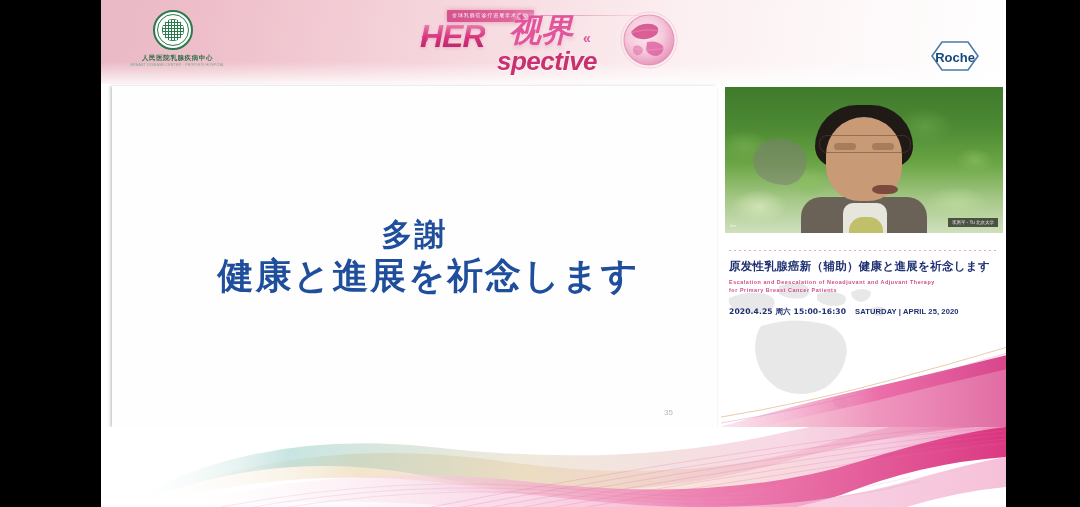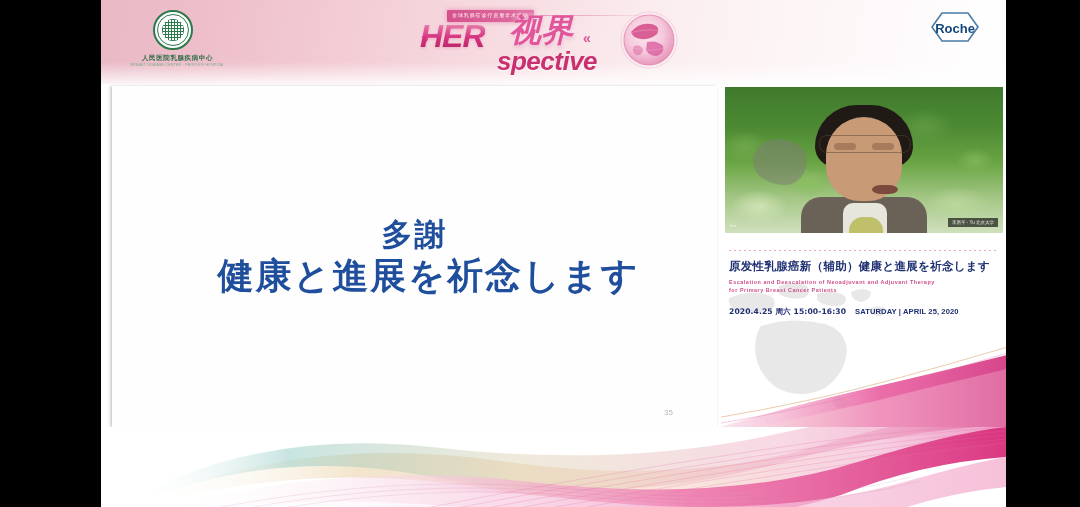--- a/index.html
+++ b/index.html
@@ -55,21 +55,21 @@
   #wm-spec{position:absolute;left:96px;top:44px;font-size:26px;font-weight:bold;font-style:italic;
     letter-spacing:-.5px;line-height:1;color:#c9306f;text-shadow:0 1px 2px rgba(255,255,255,.8);}
   .wm-chev{position:absolute;top:26px;font-size:14px;font-weight:bold;color:#d8559a;letter-spacing:-2px;}
   .wm-chev.l{left:20px;}
   .wm-chev.r{left:182px;}
 
   
   #globe{position:absolute;left:516px;top:8px;width:64px;height:64px;z-index:4;}
 
   
-  #roche{position:absolute;left:817px;top:8px;width:74px;height:38px;z-index:4;}
+  #roche{position:absolute;left:817px;top:37px;width:74px;height:38px;z-index:4;}
   #roche svg{display:block;}
 
   
   #slide{position:absolute;left:11px;top:86px;width:605px;height:341px;background:#fefefe;
     box-shadow:-2px 0 3px rgba(0,0,0,.18), 0 1px 2px rgba(0,0,0,.10);}
   #slide-body{position:absolute;left:0;top:0;width:100%;height:100%;
     display:flex;flex-direction:column;align-items:center;justify-content:center;}
   .slide-line{color:#1f4e9c;font-weight:bold;letter-spacing:2px;line-height:1.25;
     font-family:"DejaVu Sans","Liberation Sans",sans-serif;text-align:center;}
   #slide-l1{font-size:31px;}

